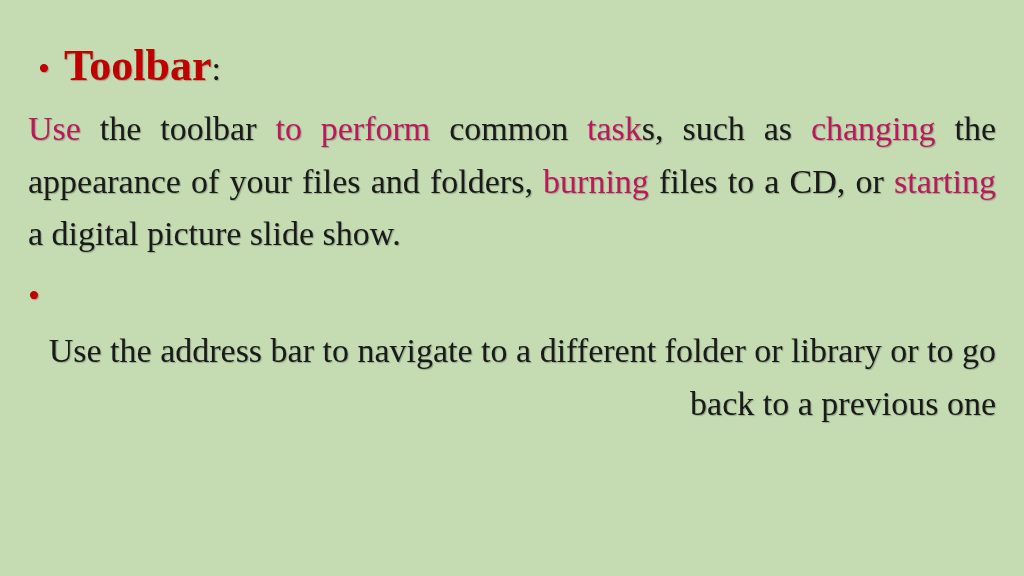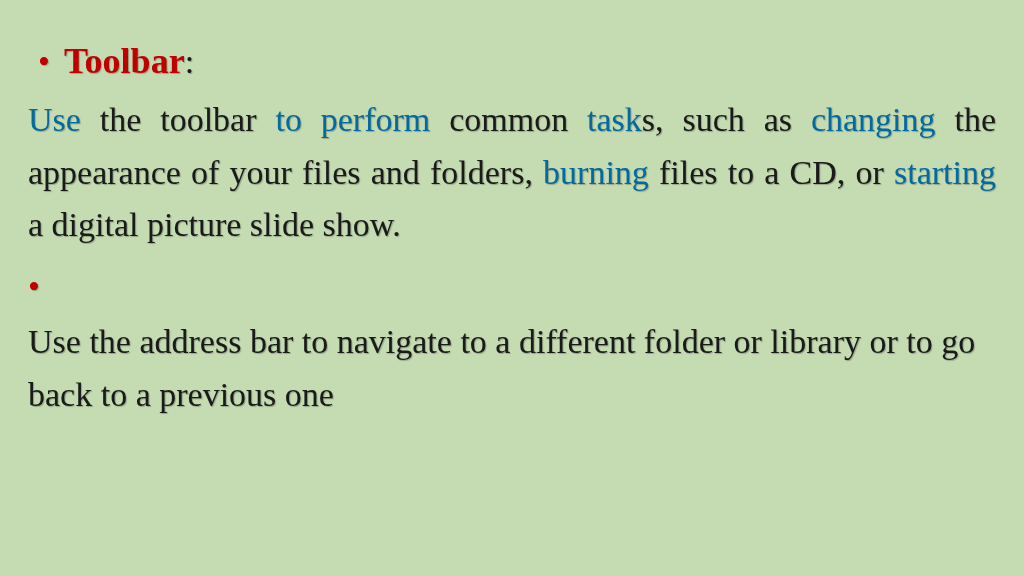--- a/index.html
+++ b/index.html
@@ -32,21 +32,21 @@
     }
     .bullet-tight {
       color: #c00000;
       font-size: 34px;
       margin-right: 6px;
       margin-left: 0px;
       line-height: 1;
       text-shadow: 1px 1px 1px rgba(0,0,0,0.25);
     }
     .heading {
-      font-size: 36px;
+      font-size: 44px;
       font-weight: bold;
       color: #c00000;
       text-shadow: 1px 1px 1px rgba(0,0,0,0.25);
     }
     .heading-colon {
       font-size: 34px;
       color: #1a1a1a;
       text-shadow: 1px 1px 1px rgba(0,0,0,0.25);
     }
     .heading-colon-bold {
@@ -54,26 +54,27 @@
       font-weight: bold;
       color: #1a1a1a;
       text-shadow: 1px 1px 1px rgba(0,0,0,0.25);
     }
     .body-text {
       font-size: 34px;
       color: #1a1a1a;
       line-height: 1.55;
       text-shadow: 1px 1px 1px rgba(0,0,0,0.25);
       margin-bottom: 18px;
+      text-align: right;
     }
     .body-text-justify {
       text-align: justify;
     }
     .red {
-      color: #0369a1;
+      color: #be185d;
     }
   </style>
 </head>
 <body>
 
 <div class="bullet-item">
   <div class="bullet-row">
     <span class="bullet">•</span>
     <span>
       <span class="heading">Toolbar</span><span class="heading-colon">:</span>

